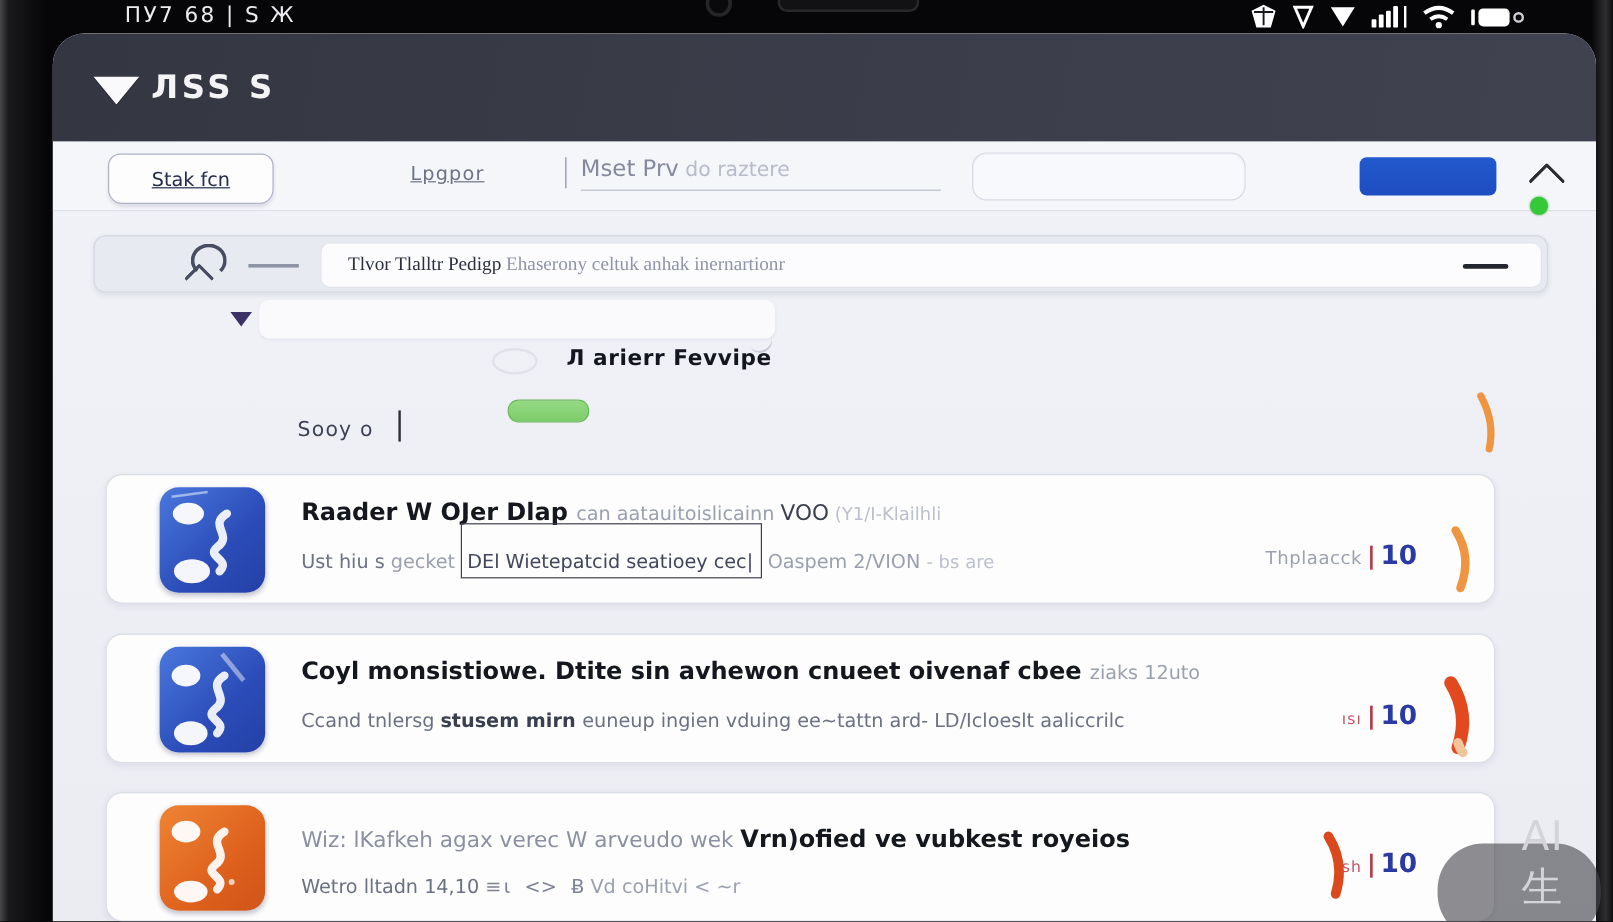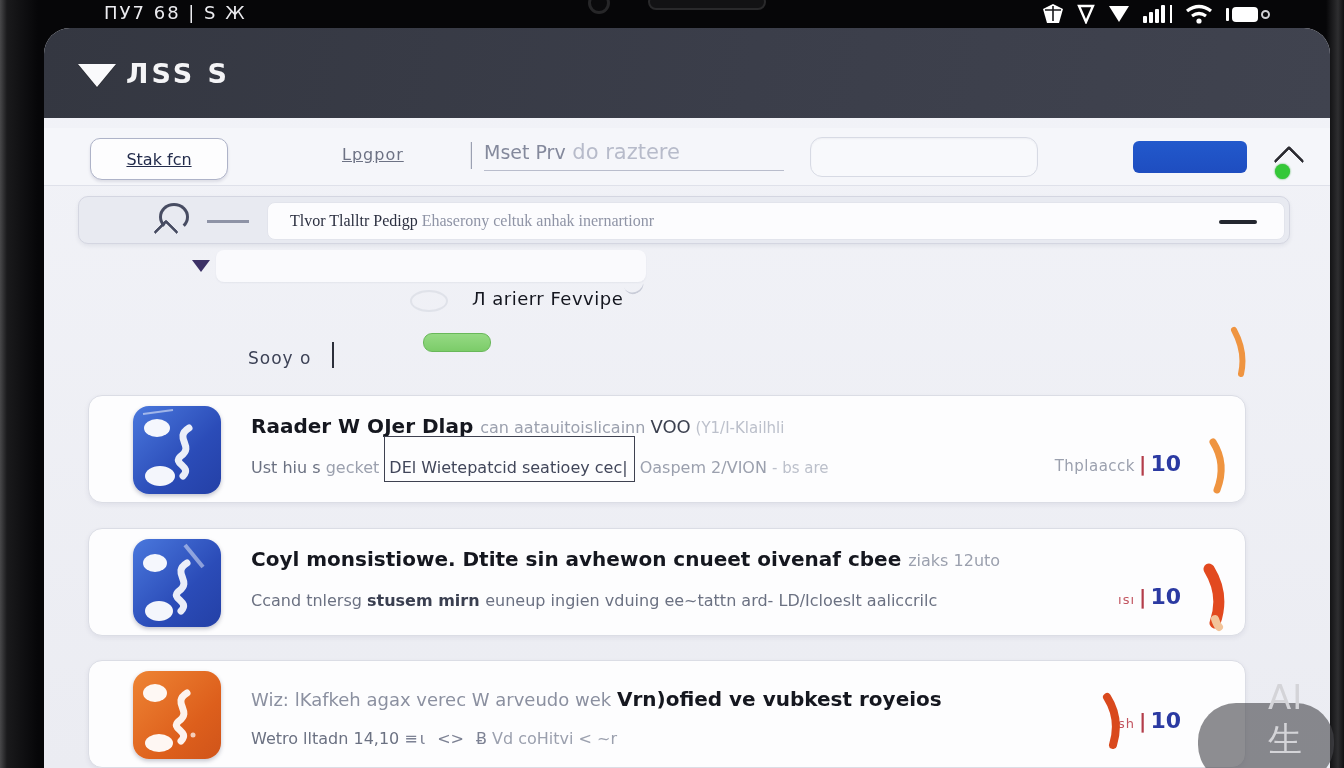--- a/index.html
+++ b/index.html
@@ -31,33 +31,33 @@
   
   .app-header { position:absolute; left:0; top:0; width:100%; height:90px;
     background:linear-gradient(100deg,#343741 0%,#3b3e4a 55%,#40434f 100%); }
   .logo-tri { position:absolute; left:34px; top:36px; width:0; height:0;
     border-left:19px solid transparent; border-right:19px solid transparent; border-top:23px solid #fafafc;
     filter:drop-shadow(0 1px 0 rgba(0,0,0,.3)); }
   .app-title { position:absolute; left:82px; top:30px; color:#f4f4f6; font-size:27px; font-weight:700; letter-spacing:3px; }
 
   
   .toolbar { position:absolute; left:0; top:90px; width:100%; height:58px;
-    background:#f5f6fa; border-bottom:1px solid #dfe1ea;margin-top:10px; }
+    background:#f5f6fa; border-bottom:1px solid #dfe1ea; }
   .tab-btn { position:absolute; left:46px; top:10px; width:138px; height:42px;
     background:#fdfdfe; border:1.5px solid #aeb3c8; border-radius:10px 10px 12px 12px;
     box-shadow:0 2px 3px rgba(40,45,80,.12);
     color:#232c4c; font-size:16px; display:flex; align-items:center; justify-content:center;
     text-decoration:underline; cursor:pointer; }
   .tb-link { position:absolute; left:298px; top:17px; color:#6d7284; font-size:16px;
     text-decoration:underline; letter-spacing:1px; cursor:pointer; }
   .tb-sep { position:absolute; left:423px; top:10px; color:#9ba0b2; font-size:26px; font-weight:300; }
   .tb-field-text { position:absolute; left:440px; top:12px; width:300px; font-size:19px;
     border-bottom:1.5px solid #b9bdcc; padding-bottom:6px; white-space:nowrap; cursor:text; }
   .tb-field-text .strong { color:#84899c; }
-  .tb-field-text .faint { color:#b7bbca; font-size:21px; }
+  .tb-field-text .faint { color:#b7bbca; font-size:17px; }
   .tb-field2 { position:absolute; left:766px; top:9px; width:228px; height:40px;
     background:#f8f9fc; border:1px solid #d7dae4; border-radius:12px;
     box-shadow:inset 0 1px 2px rgba(30,35,70,.05); cursor:text; }
   .tb-btn-primary { position:absolute; left:1089px; top:13px; width:114px; height:32px;
     background:linear-gradient(180deg,#2259cc,#1e4dc0); border:none; border-radius:6px; cursor:pointer; }
   .tb-caret { position:absolute; left:1234px; top:22px; width:22px; height:22px;
     border-top:3px solid #2b2b31; border-right:3px solid #2b2b31; transform:rotate(-45deg); border-radius:2px; cursor:pointer; }
   .tb-green-dot { position:absolute; left:1231px; top:136px; width:15px; height:15px; border-radius:50%;
     background:#35c838; box-shadow:0 0 2px #2aa32e; }
 
@@ -83,21 +83,21 @@
     border-left:9px solid transparent; border-right:9px solid transparent; border-top:12px solid #3c3166; cursor:pointer; }
   .filter-pill { position:absolute; left:172px; top:222px; width:430px; height:32px;
     background:#fafafd; border-radius:8px; box-shadow:0 1px 2px rgba(40,45,80,.06); }
   .filter-text { position:absolute; left:206px; top:226px; font-size:17px; white-space:nowrap; }
   .filter-text .main { color:#565b70; }
   .filter-text .faded { color:#bcc0cc; }
 
   
   .dd-ghost { position:absolute; left:366px; top:262px; width:38px; height:22px;
     border:2px solid #d9dbe4; border-radius:50%; opacity:.7; }
-  .dd-label { position:absolute; left:428px; top:260px; font-size:18px; font-weight:400; color:#14161f;
+  .dd-label { position:absolute; left:428px; top:260px; font-size:18px; font-weight:700; color:#14161f;
     letter-spacing:.5px; cursor:pointer; }
   .dd-curl { position:absolute; left:580px; top:250px; width:20px; height:16px;
     border-bottom:2.5px solid #c9ccd8; border-radius:0 0 12px 12px; transform:rotate(-20deg); }
 
   
   .meta-label { position:absolute; left:204px; top:320px; font-size:17px; color:#3d4256; letter-spacing:1px; }
   .meta-cursor { position:absolute; left:288px; top:314px; width:2px; height:26px; background:#2c2f3a; }
   .meta-pill { position:absolute; left:379px; top:305px; width:68px; height:19px; border-radius:9px;
     background:linear-gradient(180deg,#95da84,#7ccc69); border:1px solid #69b85a; }
   .meta-lines { position:absolute; left:455px; top:301px; width:730px; font-size:14px; line-height:22px;

